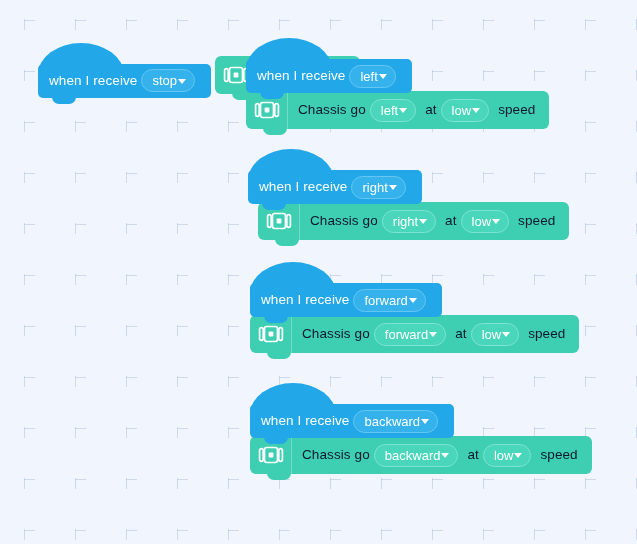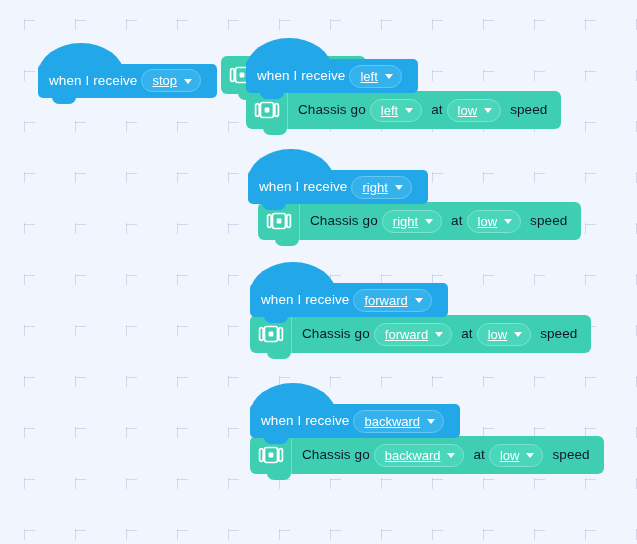--- a/index.html
+++ b/index.html
@@ -131,31 +131,30 @@
     border-right: 1px solid rgba(255,255,255,0.28);
     margin-right: 10px;
     box-sizing: border-box;
   }
   .icon-cell svg { display: block; }
 
   
   .dropdown {
     display: inline-flex;
     align-items: center;
-    gap: 7px;
+    gap: 1px;
     height: 23px;
     padding: 0 8px 0 10px;
     margin: 2px 4px;
     border-radius: 12px;
     box-sizing: border-box;
     font-size: 13px;
     line-height: 1;
     color: #ffffff;
     white-space: nowrap;
-    text-decoration: underline;
   }
   .dropdown.blue {
     background: #35b2ec;
     border: 1px solid #63c7f2;
   }
   .dropdown.teal {
     background: #49d6ba;
     border: 1px solid #7ce4d0;
   }
   .caret {

